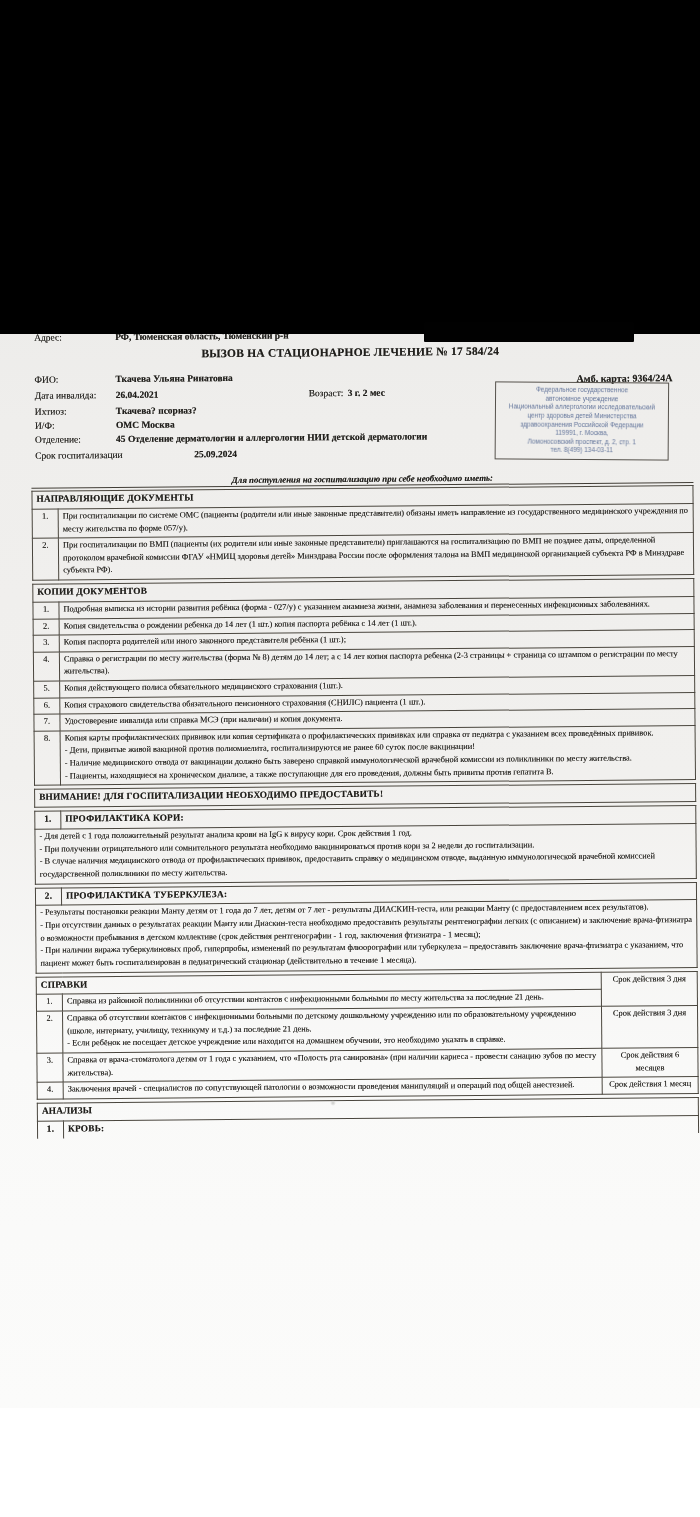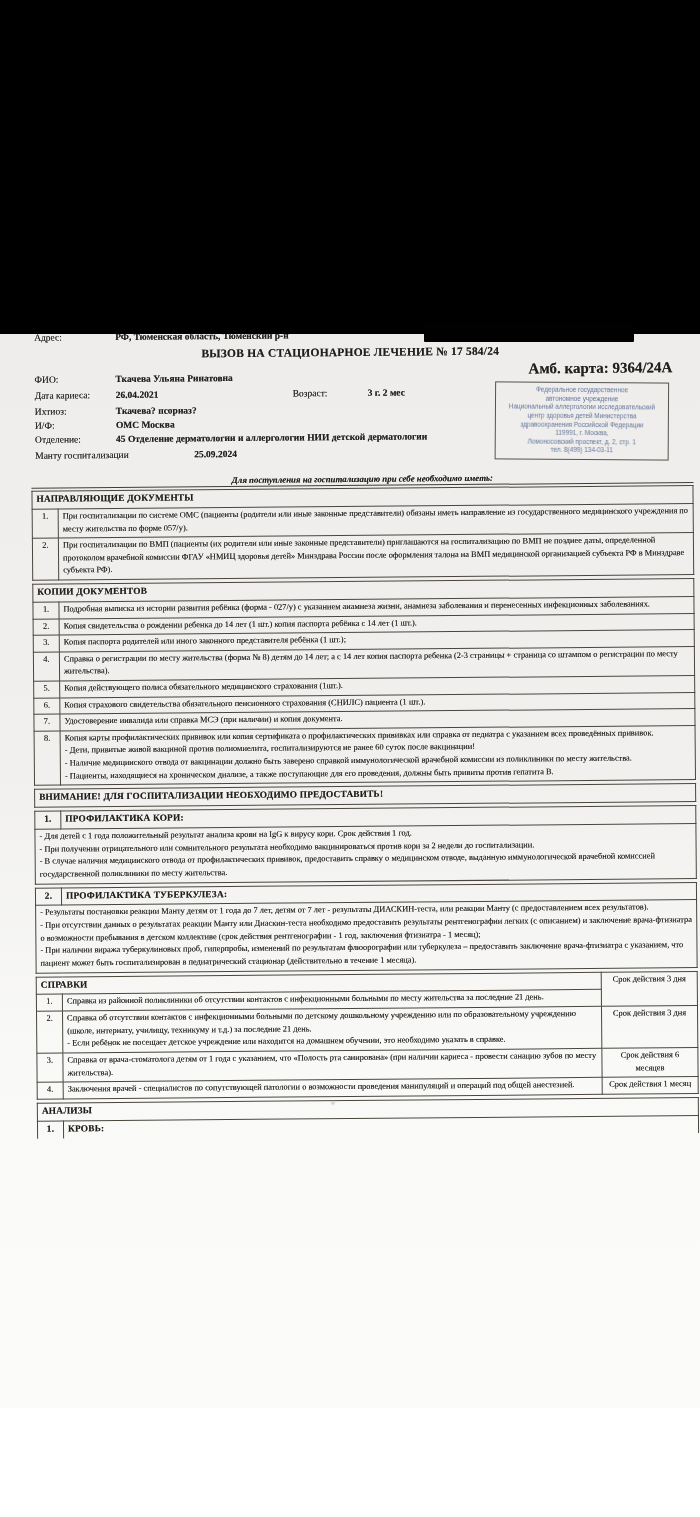--- a/index.html
+++ b/index.html
@@ -15,25 +15,25 @@
 
   .doc {
     position:absolute; top:322px; left:0; width:700px; z-index:3;
     color:#201f1c; transform:rotate(-0.5deg); transform-origin:50% 0;
     text-shadow:0 0 0.5px rgba(45,42,36,.65);
   }
   .hdr { position:relative; height:152px; }
   .hrow { position:absolute; left:0; width:100%; height:14px; font-size:9.5px; }
   .flabel { position:absolute; left:34px; white-space:nowrap; }
   .fvalue { position:absolute; left:115px; font-weight:bold; white-space:nowrap; }
-  .flabel2 { position:absolute; left:292px; white-space:nowrap; }
-  .fvalue2 { position:absolute; left:367px; font-weight:bold; white-space:nowrap; }
+  .flabel2 { position:absolute; left:308px; white-space:nowrap; }
+  .fvalue2 { position:absolute; left:347px; font-weight:bold; white-space:nowrap; }
   .vx { left:193px; }
   .doc-title { position:absolute; top:24px; left:0; width:100%; text-align:center; font-weight:bold; font-size:11.5px; letter-spacing:.2px; }
-  .amb-card { position:absolute; top:40px; right:28px; font-weight:bold; font-size:15px; white-space:nowrap; }
+  .amb-card { position:absolute; top:53px; right:28px; font-weight:bold; font-size:10px; white-space:nowrap; }
   .amb-card .lab { font-weight:bold; }
   .stamp {
     position:absolute; top:62px; right:32px; width:174px;
     border:1px solid #55514b; padding:3px 3px 4px; transform:rotate(0.9deg);
     font-family:"Liberation Sans","DejaVu Sans",sans-serif;
     font-size:6.4px; line-height:1.35; text-align:center; color:#63759b;
     filter:blur(0.35px); text-shadow:none;
   }
   .intro {
     margin:0 8px 0 30px; text-align:center; font-weight:bold; font-style:italic;
@@ -77,39 +77,39 @@
       <div class="amb-card">
         <span class="lab">Амб. карта:</span>
         <span>9364/24А</span>
       </div>
 
       <div class="hrow" style="top:50px;">
         <span class="flabel">ФИО:</span>
         <span class="fvalue">Ткачева Ульяна Ринатовна</span>
       </div>
       <div class="hrow" style="top:66px;">
-        <span class="flabel">Дата кариеса:</span>
+        <span class="flabel">Дата инвалида:</span>
         <span class="fvalue">26.04.2021</span>
         <span class="flabel2">Возраст:</span>
         <span class="fvalue2">3 г. 2 мес</span>
       </div>
       <div class="hrow" style="top:82px;">
         <span class="flabel">Ихтиоз:</span>
         <span class="fvalue">Ткачева? псориаз?</span>
       </div>
       <div class="hrow" style="top:96px;">
         <span class="flabel">И/Ф:</span>
         <span class="fvalue">ОМС Москва</span>
       </div>
       <div class="hrow" style="top:110px;">
         <span class="flabel">Отделение:</span>
         <span class="fvalue">45 Отделение дерматологии и аллергологии НИИ детской дерматологии</span>
       </div>
       <div class="hrow" style="top:126px;">
-        <span class="flabel">Манту госпитализации</span>
+        <span class="flabel">Срок госпитализации</span>
         <span class="fvalue vx">25.09.2024</span>
       </div>
 
       <div class="stamp">
         <div>Федеральное государственное</div>
         <div>автономное учреждение</div>
         <div>Национальный аллергологии исследовательский</div>
         <div>центр здоровья детей Министерства</div>
         <div>здравоохранения Российской Федерации</div>
         <div>119991, г. Москва,</div>

